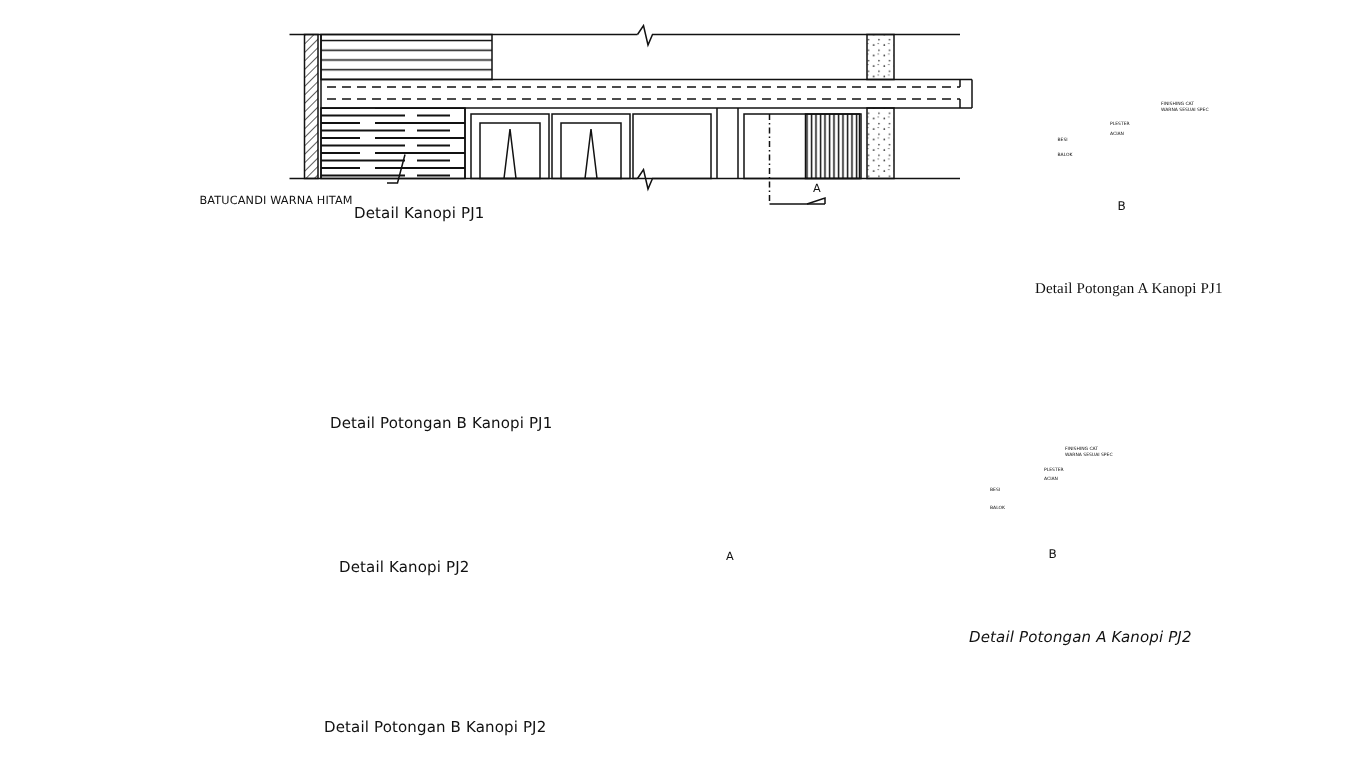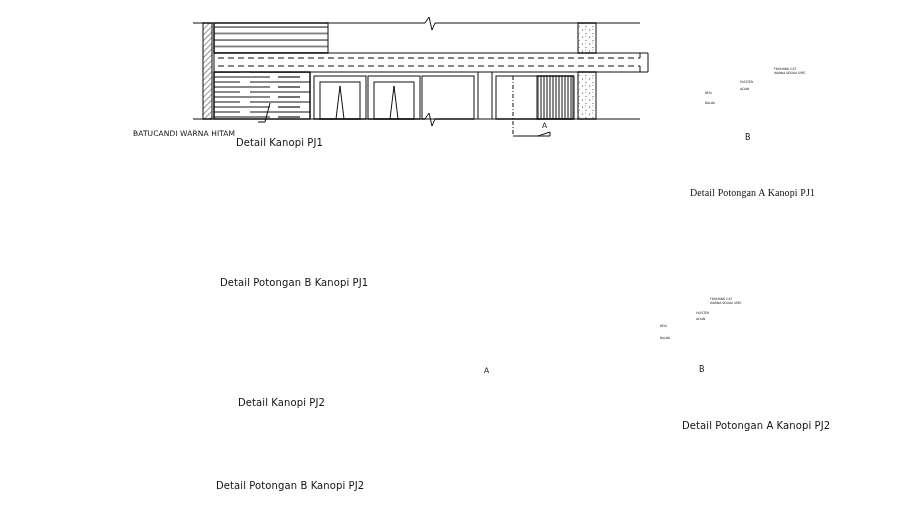--- a/index.html
+++ b/index.html
@@ -270,22 +270,22 @@
 
 <div class="lbl" style="left:133px;top:129px;">BATUCANDI WARNA HITAM</div>
 <div class="lbl" style="left:542px;top:121px;">A</div>
 <div class="lbl" style="left:745px;top:133px;font-size:8px;">B</div>
 <div class="lbl" style="left:484px;top:366px;">A</div>
 <div class="lbl" style="left:699px;top:365px;font-size:8px;">B</div>
 
 <div class="lbl title-lbl" style="left:236px;top:137px;">Detail Kanopi PJ1</div>
 <div class="lbl title-lbl" style="left:220px;top:265px;margin-top:12px;">Detail Potongan B Kanopi PJ1</div>
 <div class="lbl title-lbl" style="left:690px;top:187px;font-family:Liberation Serif, serif;">Detail Potongan A Kanopi PJ1</div>
-<div class="lbl title-lbl" style="left:238px;top:373px;margin-top:24px;">Detail Kanopi PJ2</div>
-<div class="lbl title-lbl" style="left:682px;top:420px;">Detail Potongan A Kanopi PJ2</div>
+<div class="lbl title-lbl" style="left:226px;top:373px;">Detail Kanopi PJ2</div>
+<div class="lbl title-lbl" style="left:646px;top:420px;font-style:italic;">Detail Potongan A Kanopi PJ2</div>
 <div class="lbl title-lbl" style="left:216px;top:480px;">Detail Potongan B Kanopi PJ2</div>
 
 
 <div class="tiny" style="left:774px;top:67px;">FINISHING CAT</div>
 <div class="tiny" style="left:774px;top:71px;">WARNA SESUAI SPEC</div>
 <div class="tiny" style="left:740px;top:80px;">PLESTER</div>
 <div class="tiny" style="left:740px;top:87px;">ACIAN</div>
 <div class="tiny" style="left:705px;top:91px;">BESI</div>
 <div class="tiny" style="left:705px;top:101px;">BALOK</div>
 

